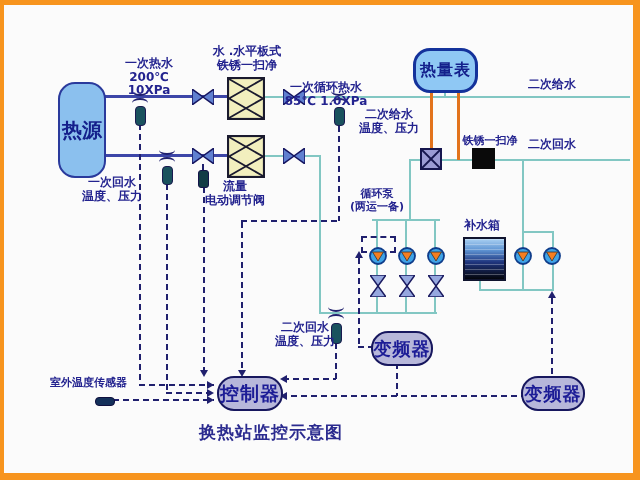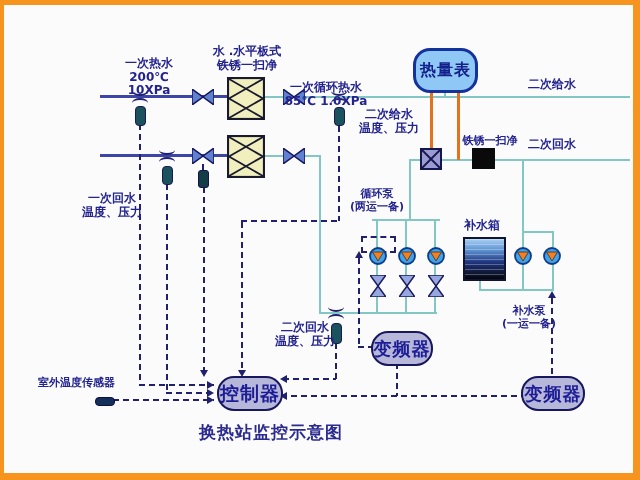--- a/index.html
+++ b/index.html
@@ -104,20 +104,21 @@
   <div class="arr arr-r" style="left:207px;top:381px;"></div>
   <div class="arr arr-r" style="left:207px;top:389px;"></div>
   <div class="arr arr-r" style="left:207px;top:396px;"></div>
   <div class="arr arr-d" style="left:200px;top:370px;"></div>
   <div class="arr arr-d" style="left:238px;top:370px;"></div>
   <div class="arr arr-l" style="left:280px;top:375px;"></div>
   <div class="arr arr-l" style="left:280px;top:392px;"></div>
   <div class="arr arr-u" style="left:355px;top:251px;"></div>
   <div class="arr arr-u" style="left:548px;top:291px;"></div>
 
+  <div class="node heat-source" style="left:58px;top:82px;width:44px;height:92px;">热源</div>
 
   <div class="svgwrap" style="left:227px;top:77px;">
     <svg width="38" height="43">
         <rect x="1" y="1" width="36" height="41" fill="#F2EFBE" stroke="#1A1A2E" stroke-width="2.2"></rect>
       <polyline points="2,2 36,21.5 2,41" fill="none" stroke="#1A1A2E" stroke-width="1.8"></polyline>
       <polyline points="36,2 2,21.5 36,41" fill="none" stroke="#1A1A2E" stroke-width="1.8"></polyline>
       </svg>
   </div>
   <div class="svgwrap" style="left:227px;top:135px;">
     <svg width="38" height="43">
@@ -244,38 +245,38 @@
     <span>水 .水平板式</span>
     <span>铁锈一扫净</span>
   </div>
   <div class="lbl" style="left:283px;top:58px;width:86px;margin-top:23px;">
     <span>一次循环热水</span>
     <span>85℃  1.0XPa</span>
   </div>
   <div class="lbl" style="left:524px;top:78px;width:56px;">二次给水</div>
   <div class="lbl" style="left:524px;top:138px;width:56px;">二次回水</div>
   <div class="lbl sm" style="left:456px;top:135px;width:68px;">铁锈一扫净</div>
-  <div class="lbl" style="left:70px;top:192px;width:84px;">
+  <div class="lbl" style="left:70px;top:176px;width:84px;">
     <span>一次回水</span>
     <span>温度、压力</span>
+  </div>
+  <div class="lbl" style="left:196px;top:180px;width:78px;">
+    <span>流量</span>
+    <span>电动调节阀</span>
   </div>
   <div class="lbl" style="left:352px;top:108px;width:74px;">
     <span>二次给水</span>
     <span>温度、压力</span>
   </div>
   <div class="lbl sm" style="left:344px;top:188px;width:66px;">
     <span>循环泵</span>
     <span>(两运一备)</span>
   </div>
   <div class="lbl" style="left:458px;top:219px;width:48px;">补水箱</div>
-  <div class="lbl sm" style="left:496px;top:305px;width:66px;">
-    <span>补水泵</span>
-    <span>(一运一备)</span>
-  </div>
   <div class="lbl" style="left:270px;top:321px;width:70px;">
     <span>二次回水</span>
     <span>温度、压力</span>
   </div>
-  <div class="lbl sm" style="left:38px;top:377px;width:86px;text-align:left;">室外温度传感器</div>
+  <div class="lbl sm" style="left:50px;top:377px;width:86px;text-align:left;">室外温度传感器</div>
 
   <div class="title" style="left:186px;top:421px;width:170px;">换热站监控示意图</div>
 
 </div>
 
 </body></html>

